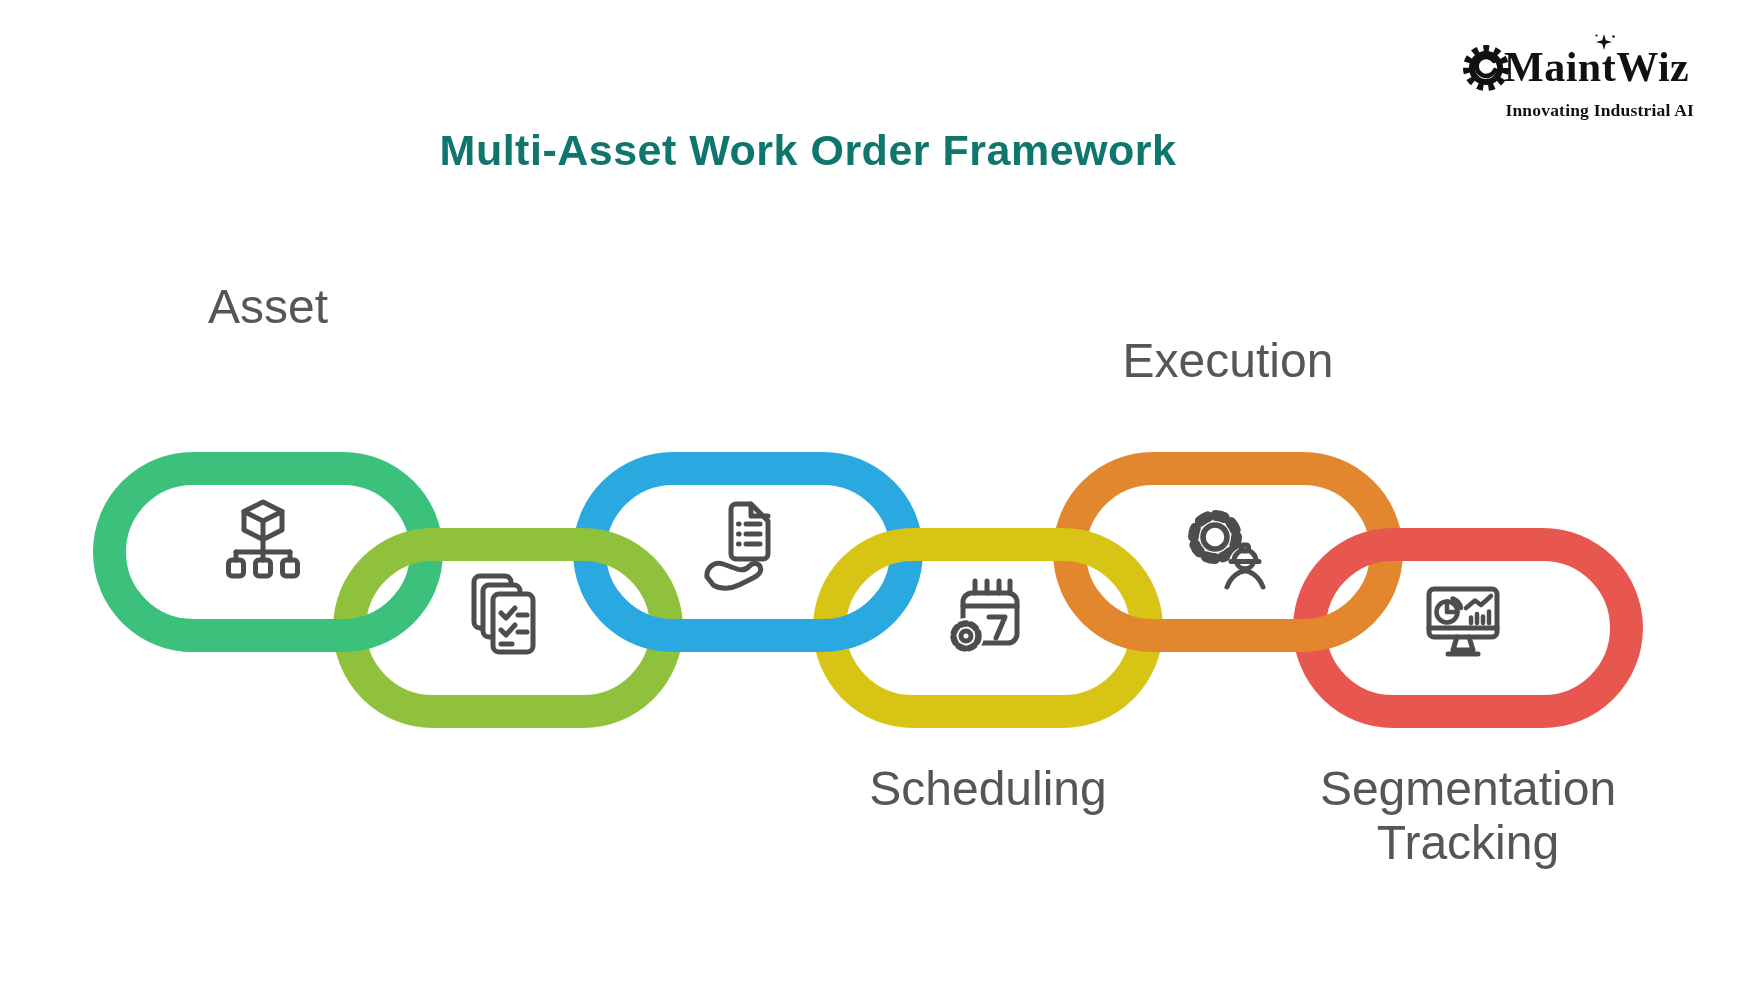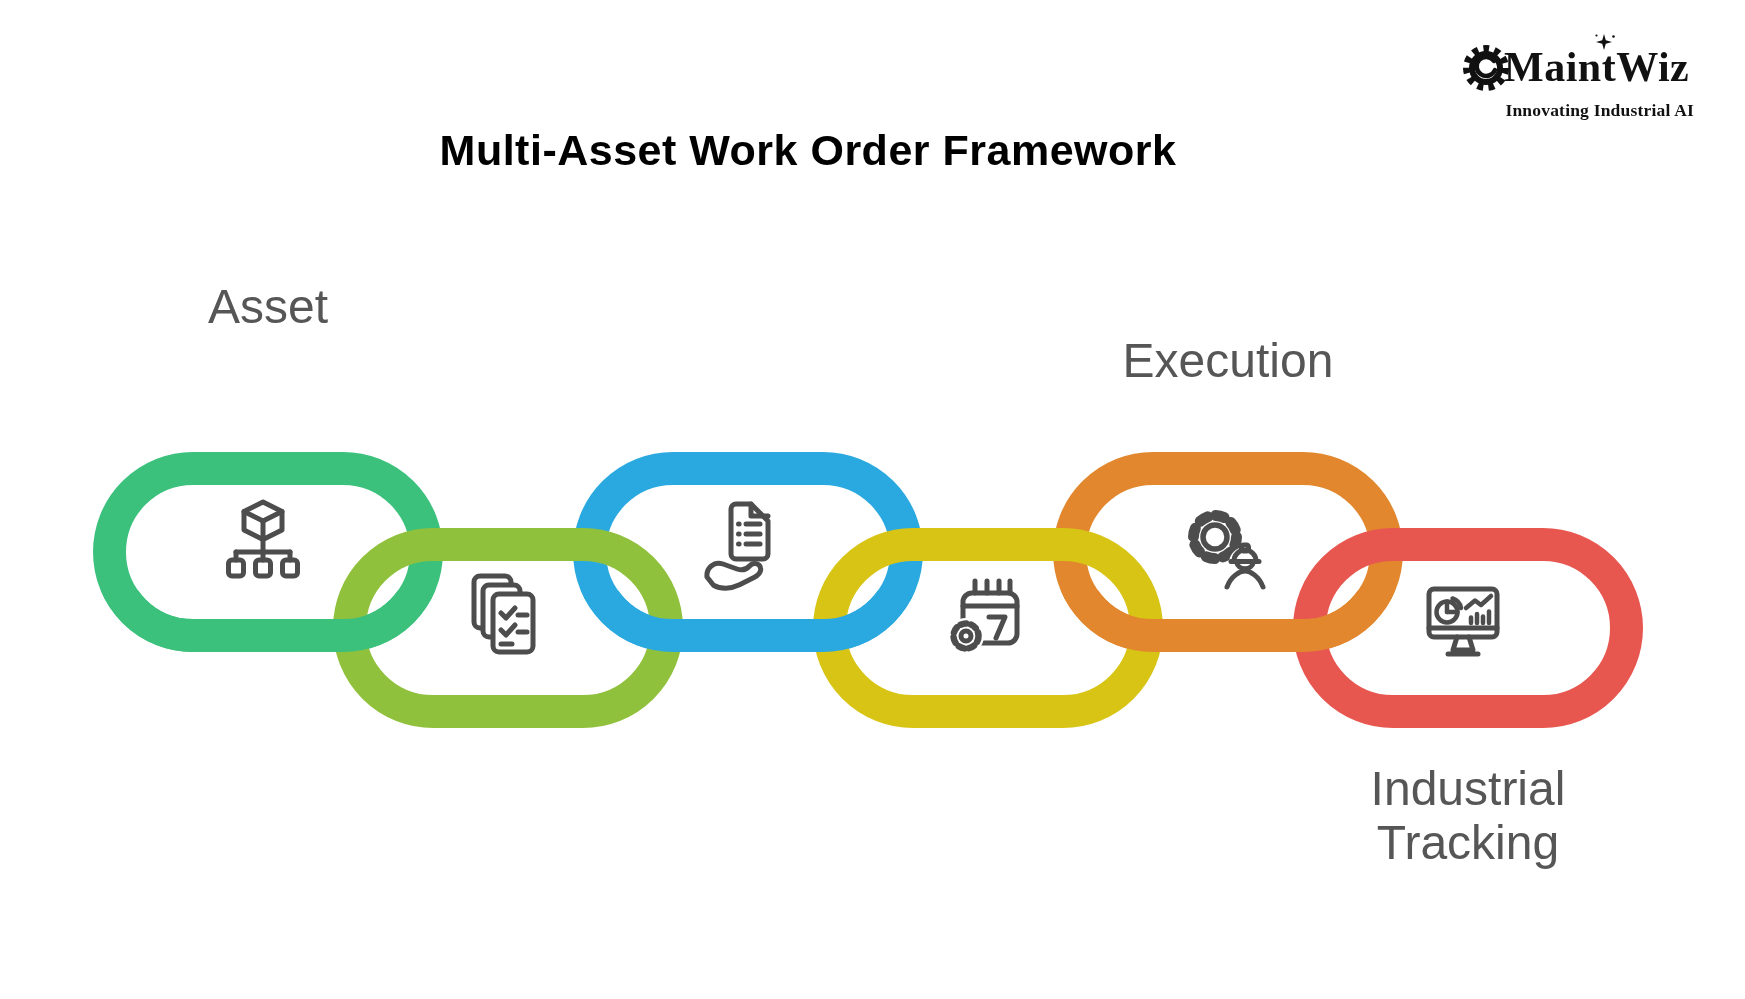--- a/index.html
+++ b/index.html
@@ -8,21 +8,21 @@
     width:1745px;height:999px;
     background:#ffffff;
     font-family:"Liberation Sans", sans-serif;
     overflow:hidden;
   }
   .title{
     position:absolute;
     left:808px;top:126px;
     transform:translateX(-50%);
     font-size:43px;font-weight:bold;
-    color:#000000;
+    color:#0f766e;
     white-space:nowrap;
     letter-spacing:0.5px;
   }
   .chain-svg{position:absolute;left:0;top:0;}
   .link-label{
     position:absolute;
     transform:translateX(-50%);
     text-align:center;
     color:#565656;
     font-size:48px;
@@ -186,19 +186,22 @@
   <div class="link-label" style="left:268px;top:280px">
     <div>Asset</div>
   </div>
 
 
   <div class="link-label" style="left:1228px;top:334px">
     <div>Execution</div>
   </div>
 
 
+  <div class="link-label" style="left:988px;top:762px">
+    <div>Scheduling</div>
+  </div>
 
   <div class="link-label" style="left:1468px;top:762px">
-    <div>Industrial</div>
+    <div>Segmentation</div>
     <div>Tracking</div>
   </div>
 
 </div>
 
 </body></html>

